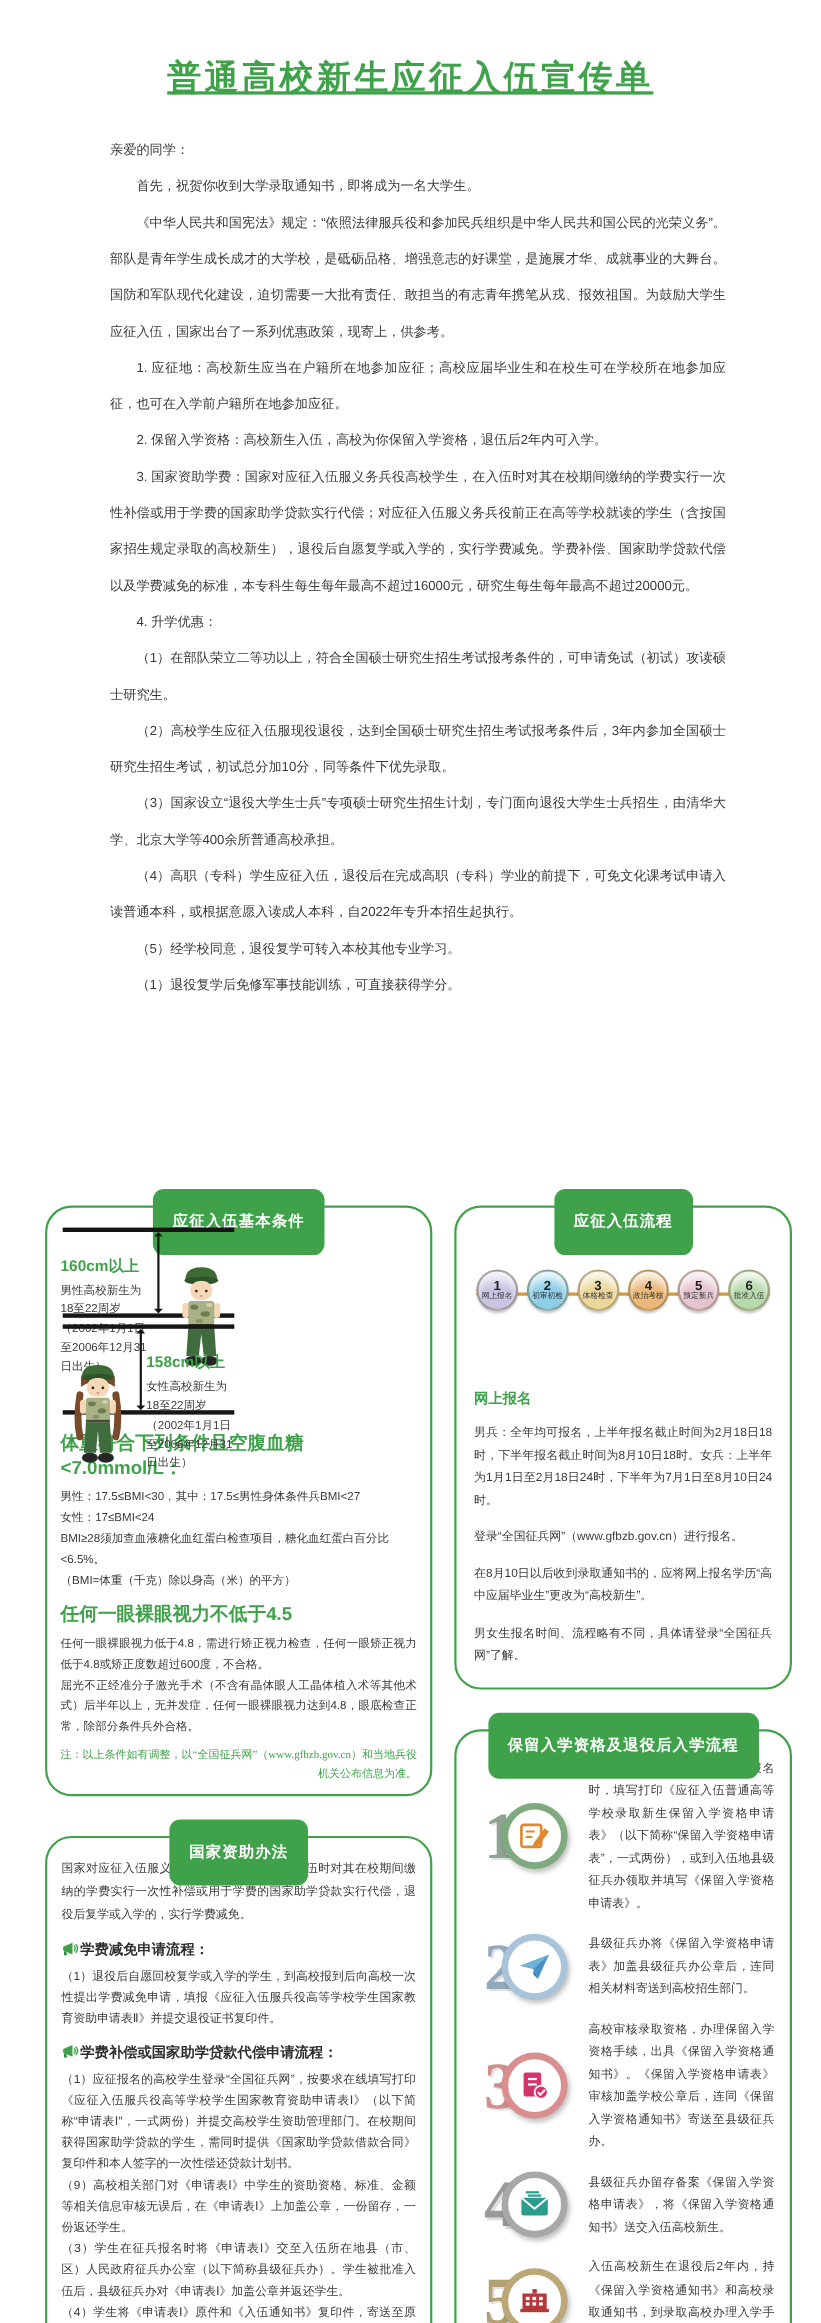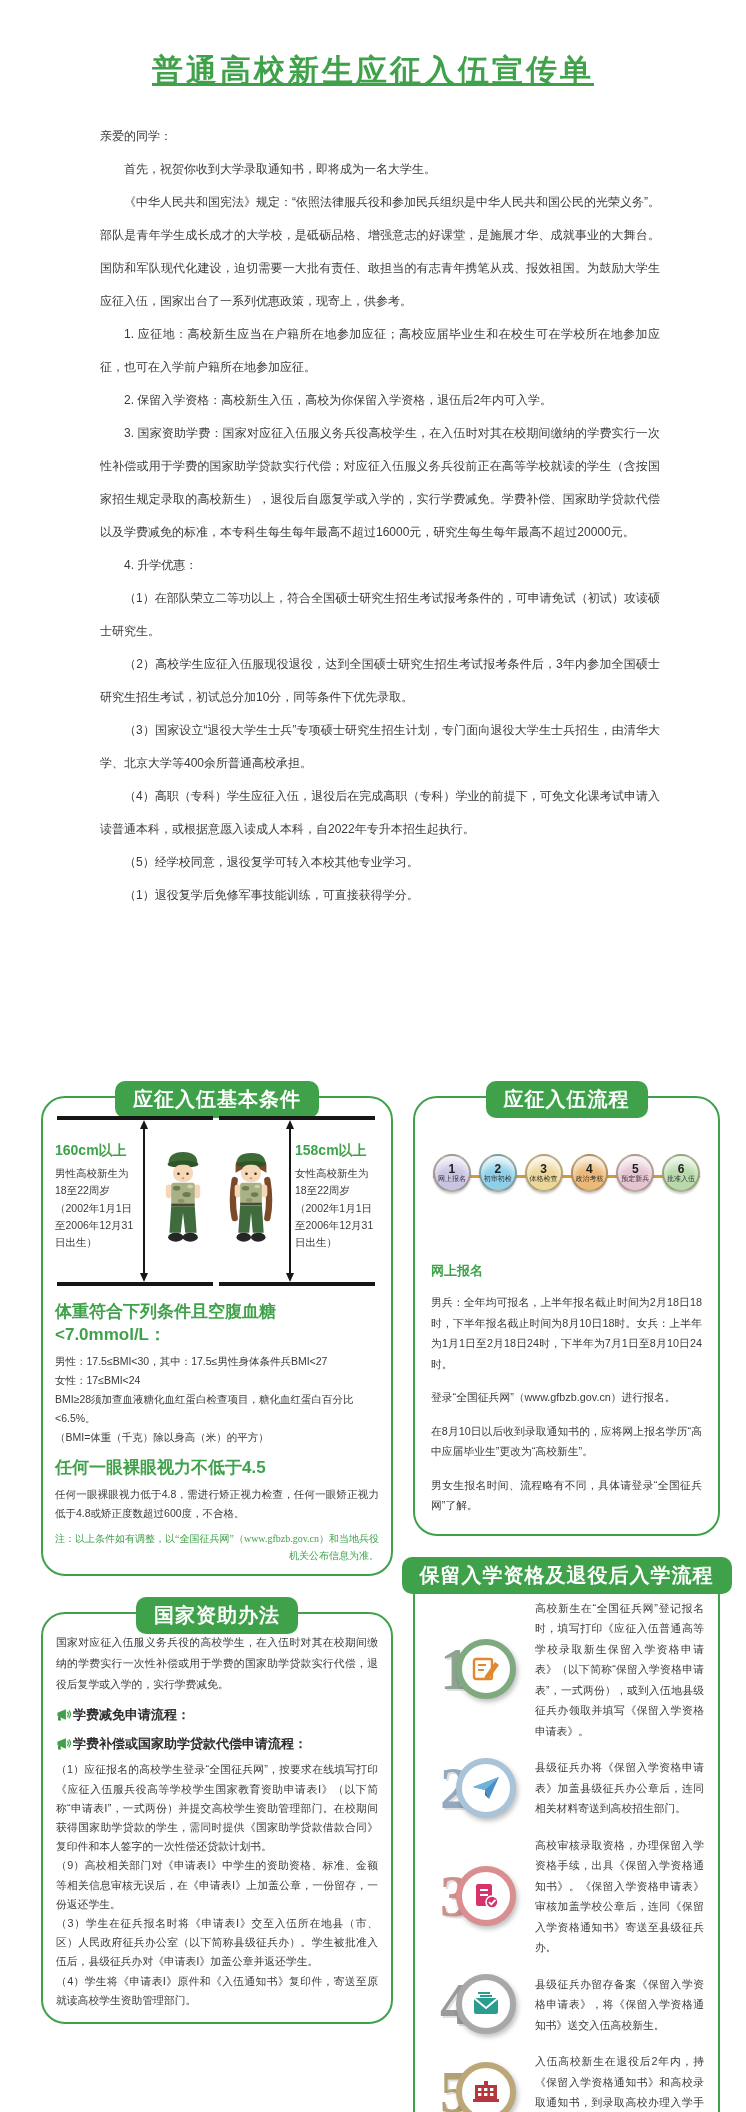--- a/index.html
+++ b/index.html
@@ -25,26 +25,26 @@
   .panels { display:flex; gap:20px; padding:0 26px 0 41px; margin-top:168px; align-items:flex-start; }
   .col-left  { width:352px; flex:0 0 352px; }
   .col-right { width:307px; flex:0 0 307px; }
   .panel {
     position:relative; border:2px solid #3fa24a; border-radius:24px;
     margin-top:16px; background:#fff;
   }
   .panel + .panel { margin-top:36px; }
   .badge {
     position:absolute; top:-17px; left:50%; transform:translateX(-50%);
-    background:#3fa24a; color:#fff; font-weight:bold; font-size:20px;
-    padding:5px 18px; border-radius:10px; white-space:nowrap; letter-spacing:1px;
+    background:#3fa24a; color:#fff; font-weight:bold; font-size:14px;
+    padding:21px 18px; border-radius:10px; white-space:nowrap; letter-spacing:1px;
   }
   
   .panel-basic { min-height:335px; padding:16px 12px 10px; }
-  .figures { display:flex; height:176px; }
+  .figures { display:flex; height:176px;flex-direction:column; }
   .fig-half { position:relative; width:50%; height:100%; }
   .fig-bar { position:absolute; left:2px; right:4px; height:4px; background:#161616; }
   .fig-bar.top { top:2px; } .fig-bar.bottom { bottom:4px; }
   .fig-inner { position:absolute; top:6px; bottom:8px; left:0; right:0; display:flex; align-items:stretch; }
   .fig-text { width:84px; padding-top:22px; }
   .fig-text .h { font-size:14px; font-weight:bold; color:#3fa24a; margin-bottom:5px; }
   .fig-text .d { font-size:10.5px; line-height:1.65; color:#3a3a3a; }
   .measure-arrow { width:10px; height:100%; flex:0 0 10px; }
   .soldier-svg { flex:1; display:flex; justify-content:center; }
   .green-h { font-size:17px; font-weight:bold; color:#3fa24a; margin:10px 0 6px; }
@@ -204,37 +204,39 @@
       </div>
 
       <div class="green-h">体重符合下列条件且空腹血糖&lt;7.0mmol/L：</div>
       <div class="small-line">男性：17.5≤BMI&lt;30，其中：17.5≤男性身体条件兵BMI&lt;27</div>
       <div class="small-line">女性：17≤BMI&lt;24</div>
       <div class="small-line">BMI≥28须加查血液糖化血红蛋白检查项目，糖化血红蛋白百分比&lt;6.5%。</div>
       <div class="small-line">（BMI=体重（千克）除以身高（米）的平方）</div>
 
       <div class="green-h">任何一眼裸眼视力不低于4.5</div>
       <div class="small-line" style="text-align:justify">任何一眼裸眼视力低于4.8，需进行矫正视力检查，任何一眼矫正视力低于4.8或矫正度数超过600度，不合格。</div>
+      <div class="small-line" style="text-align:justify">屈光不正经准分子激光手术（不含有晶体眼人工晶体植入术等其他术式）后半年以上，无并发症，任何一眼裸眼视力达到4.8，眼底检查正常，除部分条件兵外合格。</div>
 
       <div class="panel-note">注：以上条件如有调整，以“全国征兵网”（www.gfbzb.gov.cn）和当地兵役机关公布信息为准。</div>
     </section>
 
     <section class="panel panel-funding">
       <div class="badge">国家资助办法</div>
       <p class="fund-intro">国家对应征入伍服义务兵役的高校学生，在入伍时对其在校期间缴纳的学费实行一次性补偿或用于学费的国家助学贷款实行代偿，退役后复学或入学的，实行学费减免。</p>
 
       <div class="flow-heading">
         <svg width="17" height="15" viewBox="0 0 24 20">
           <path d="M3 12 L3 17 L7 17 L6 12 Z" fill="#2f8e3f"></path>
           <path d="M2 6 L14 1 L14 16 L2 11 Z" fill="#3fa24a"></path>
           <path d="M16 5 Q19 8 16 12" stroke="#3fa24a" stroke-width="1.8" fill="none"></path>
           <path d="M18 3 Q23 8 18 14" stroke="#3fa24a" stroke-width="1.8" fill="none"></path>
         </svg>
         <span class="t">学费减免申请流程：</span>
       </div>
+      <div class="fund-item">（1）退役后自愿回校复学或入学的学生，到高校报到后向高校一次性提出学费减免申请，填报《应征入伍服兵役高等学校学生国家教育资助申请表Ⅱ》并提交退役证书复印件。</div>
 
       <div class="flow-heading">
         <svg width="17" height="15" viewBox="0 0 24 20">
           <path d="M3 12 L3 17 L7 17 L6 12 Z" fill="#2f8e3f"></path>
           <path d="M2 6 L14 1 L14 16 L2 11 Z" fill="#3fa24a"></path>
           <path d="M16 5 Q19 8 16 12" stroke="#3fa24a" stroke-width="1.8" fill="none"></path>
           <path d="M18 3 Q23 8 18 14" stroke="#3fa24a" stroke-width="1.8" fill="none"></path>
         </svg>
         <span class="t">学费补偿或国家助学贷款代偿申请流程：</span>
       </div>

